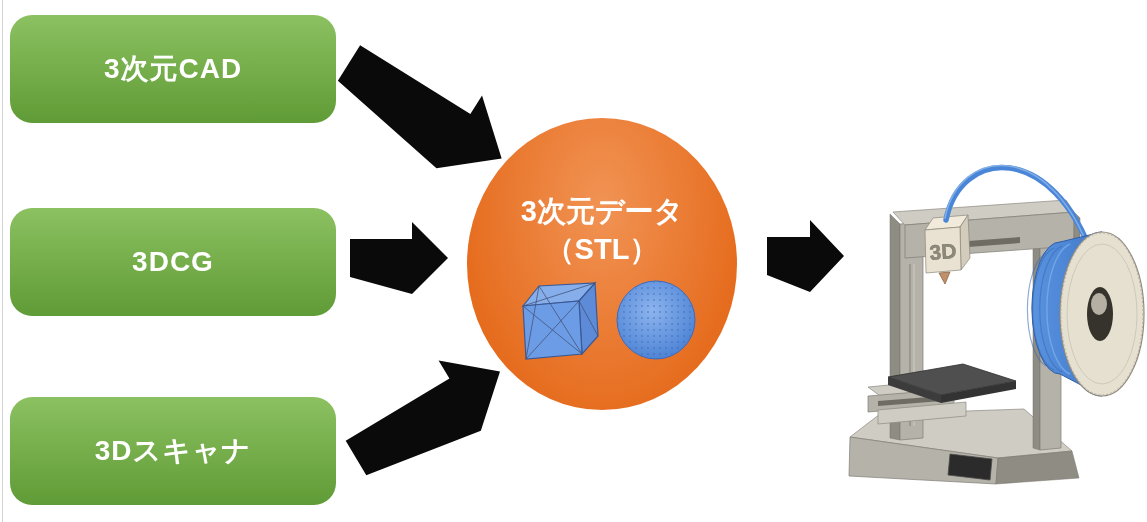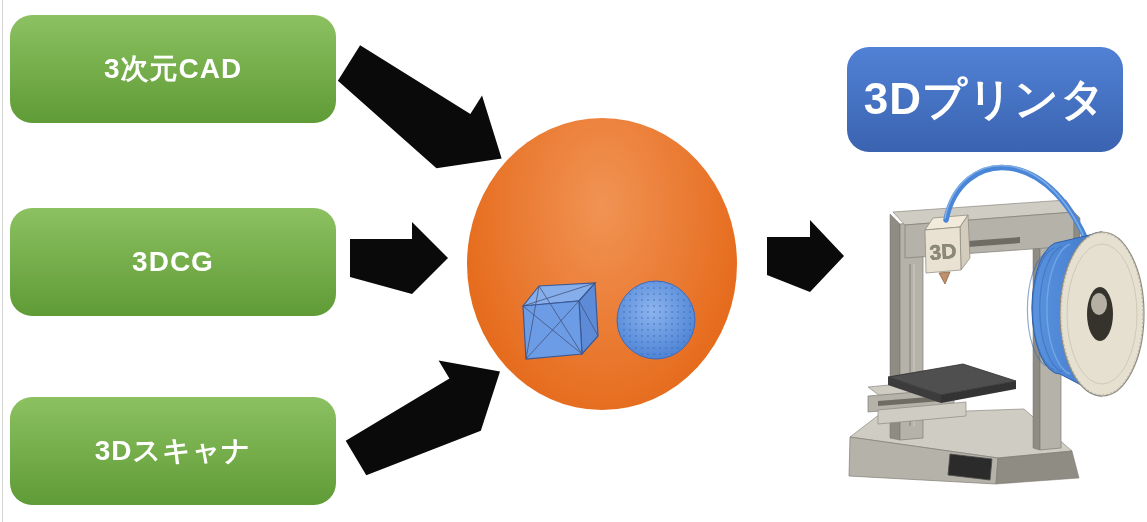--- a/index.html
+++ b/index.html
@@ -68,25 +68,26 @@
   <div class="node src-box src-1">
     <span>3次元CAD</span>
   </div>
   <div class="node src-box src-2">
     <span>3DCG</span>
   </div>
   <div class="node src-box src-3">
     <span>3Dスキャナ</span>
   </div>
 
-  <div class="node out-box">
-    <span>3Dプリンタ</span>
-  </div>
 
   <div class="center-circle">
+    <div class="center-text">
+      <div>3次元データ</div>
+      <div>（STL）</div>
+    </div>
 
     <svg class="mesh-cube" width="92" height="80" viewBox="0 0 92 80">
       <polygon class="cube-top" points="6,26 22,6 78,3 62,21"></polygon>
       <polygon class="cube-right" points="62,21 78,3 81,56 65,74"></polygon>
       <polygon class="cube-front" points="6,26 62,21 65,74 9,79"></polygon>
       <line class="cube-line" x1="6" y1="26" x2="65" y2="74"></line>
       <line class="cube-line" x1="62" y1="21" x2="9" y2="79"></line>
       <line class="cube-line" x1="6" y1="26" x2="78" y2="3"></line>
       <line class="cube-line" x1="62" y1="21" x2="81" y2="56"></line>
       <line class="cube-line" x1="22" y1="6" x2="9" y2="79"></line>

